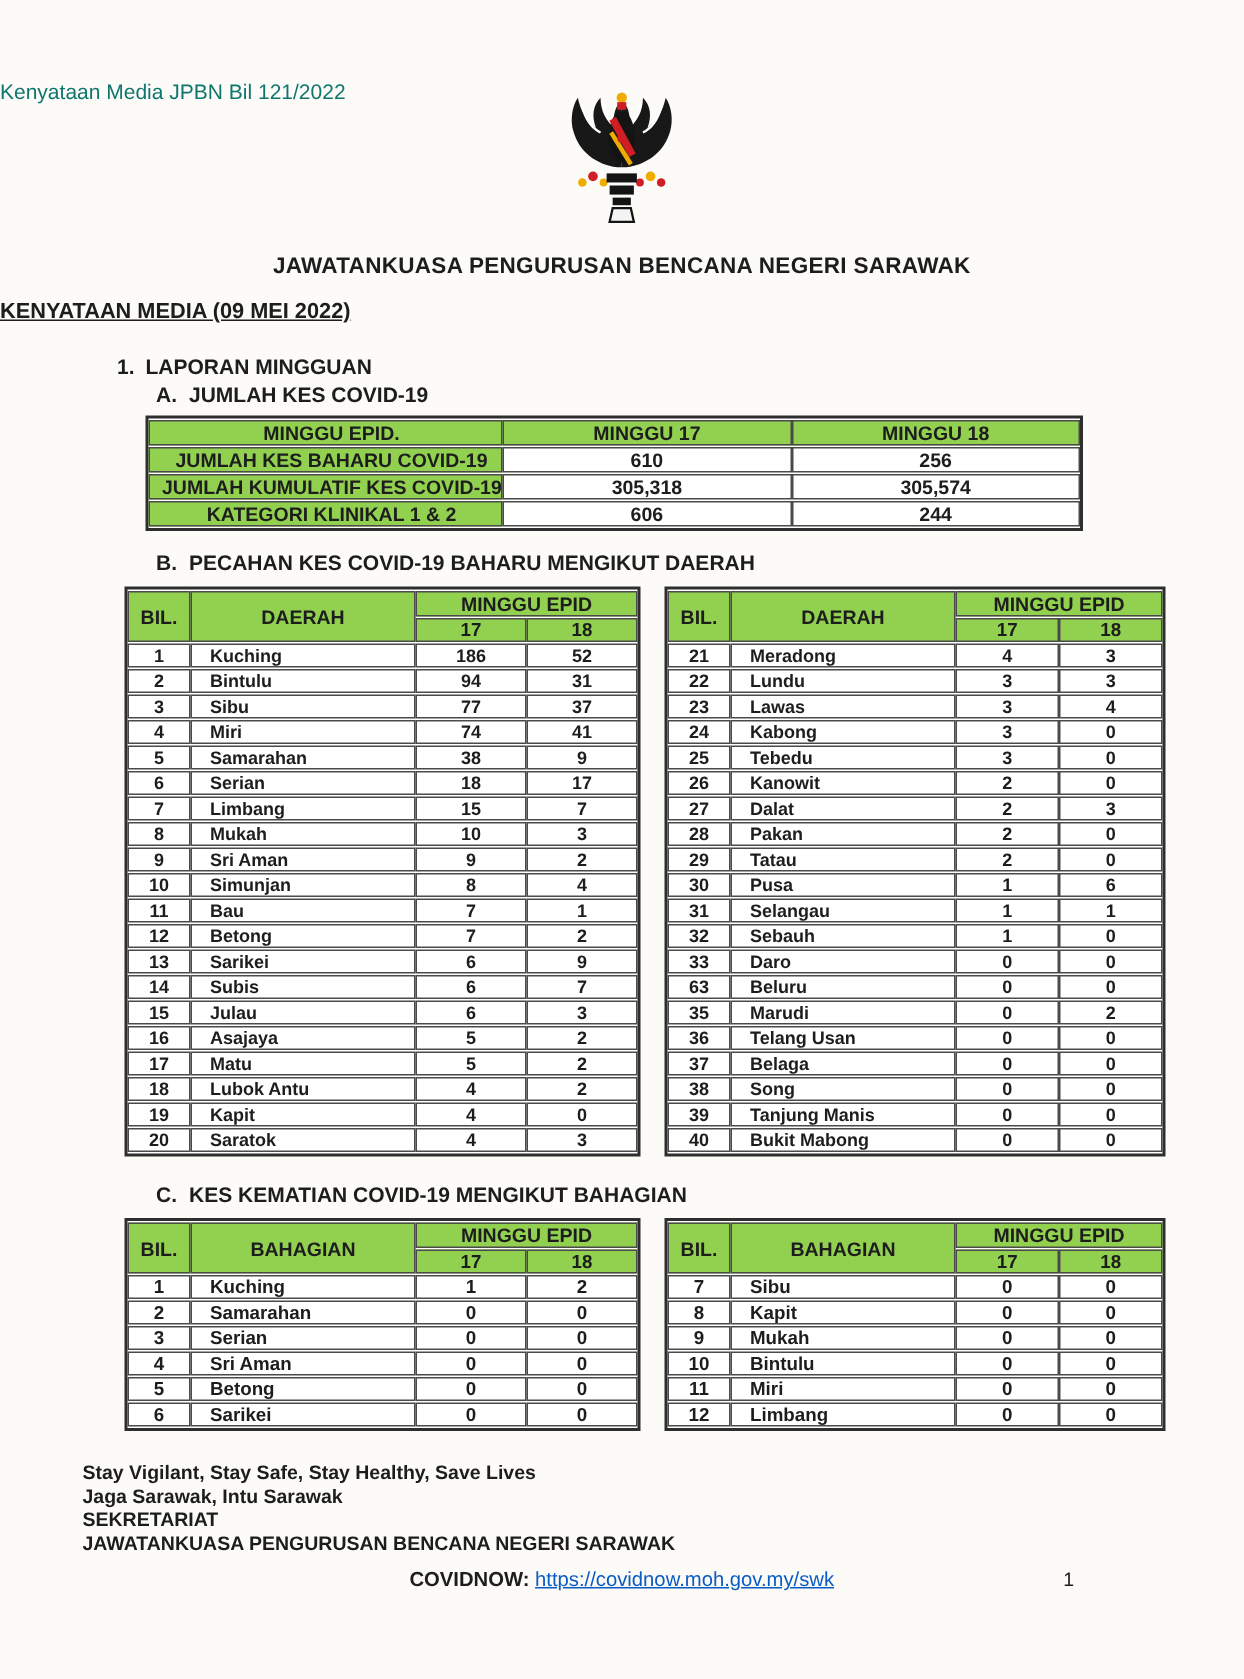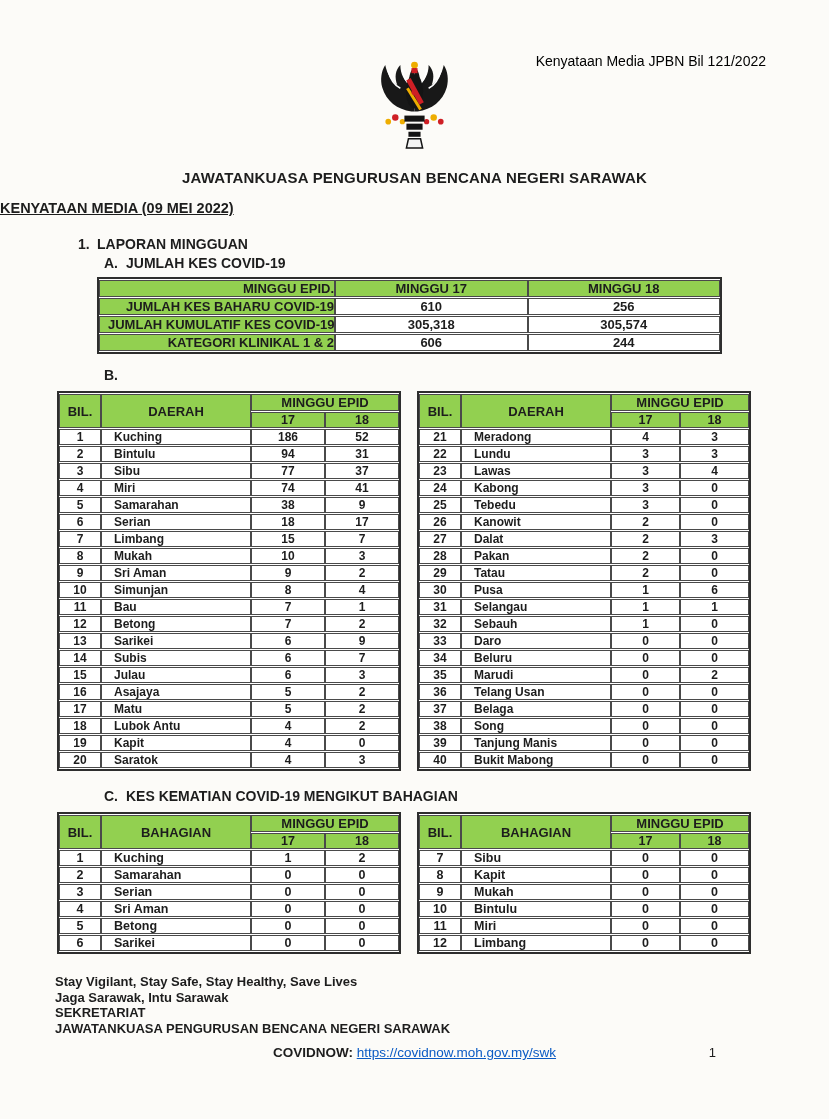--- a/index.html
+++ b/index.html
@@ -5,25 +5,25 @@
   * { margin:0; padding:0; box-sizing:border-box; }
   html,body { width:829px; height:1119px; }
   body {
     background:#fcfbf8;
     font-family:"Liberation Sans", sans-serif;
     color:#1d1d1d;
     overflow:hidden;
     position:relative;
   }
   .doc-ref {
-    text-align:right;
-    padding:53px 63px 0 0;
+    text-align:left;
+    padding:53px 41px 0 0;
     font-size:14px;
     font-weight:400;
-    color:#000000;
+    color:#0f766e;
   }
   .logo-wrap { display:flex; justify-content:center; margin-top:-10px; height:96px; }
   .title {
     text-align:center; font-size:15px; font-weight:700;
     letter-spacing:.2px; margin-top:14px;
   }
   .subtitle { text-align:left; margin-top:13px; }
   .subtitle span { font-size:14.5px; font-weight:700; text-decoration:underline; }
 
   .heading { font-size:14px; font-weight:700; display:flex; }
@@ -47,25 +47,25 @@
     font-weight:700;
     text-align:center;
     overflow:hidden;
     white-space:nowrap;
   }
   .green { background:var(--green,#92d050); }
 
   
   .table-a { width:625px; margin:6px 0 0 97px; }
   .table-a th, .table-a td { height:17px; font-size:13px; }
-  .table-a .a-label { text-align:right; padding-left:8px; background:var(--green,#92d050); }
+  .table-a .a-label { text-align:center; padding-left:8px; background:var(--green,#92d050); }
   .table-a col.c1 { width:236px; }
 
   
-  .pair { display:flex; margin-left:57px; margin-top:8px; gap:16px; }
+  .pair { display:flex; margin-left:83px; margin-top:8px; gap:16px; }
   .dist-table th { font-size:13px; }
   .dist-table td { font-size:12px; height:14px; }
   .dist-table .c-area, .dist-table .th-area { }
   .dist-table td.c-area { text-align:left; padding-left:12px; }
   .tbl-b-left  { width:344px; }
   .tbl-b-right { width:334px; }
   .tbl-c td { height:15px; font-size:12.5px; }
   .dist-table col.cb { width:42px; }
   .dist-table col.ca { width:150px; }
   .dist-table .th-sub { height:14px; font-size:12.5px; }
@@ -157,20 +157,21 @@
       <tr>
         <td class="a-label">KATEGORI KLINIKAL 1 &amp; 2</td>
         <td class="a-val">606</td>
         <td class="a-val">244</td>
       </tr>
     </tbody>
 </table>
 
 <div class="heading h-letter h-b">
   <span class="mark">B.</span>
+  <span>PECAHAN KES COVID-19 BAHARU MENGIKUT DAERAH</span>
 </div>
 
 <div class="pair">
   <table class="dist-table tbl-b-left">
     <colgroup>
         <col class="cb">
         <col class="ca">
         <col>
         <col>
       </colgroup>
@@ -400,21 +401,21 @@
           <td class="c-val">1</td>
           <td class="c-val">0</td>
         </tr>
         <tr>
           <td class="c-bil">33</td>
           <td class="c-area">Daro</td>
           <td class="c-val">0</td>
           <td class="c-val">0</td>
         </tr>
         <tr>
-          <td class="c-bil">34</td>
+          <td class="c-bil">63</td>
           <td class="c-area">Beluru</td>
           <td class="c-val">0</td>
           <td class="c-val">0</td>
         </tr>
         <tr>
           <td class="c-bil">35</td>
           <td class="c-area">Marudi</td>
           <td class="c-val">0</td>
           <td class="c-val">2</td>
         </tr>

